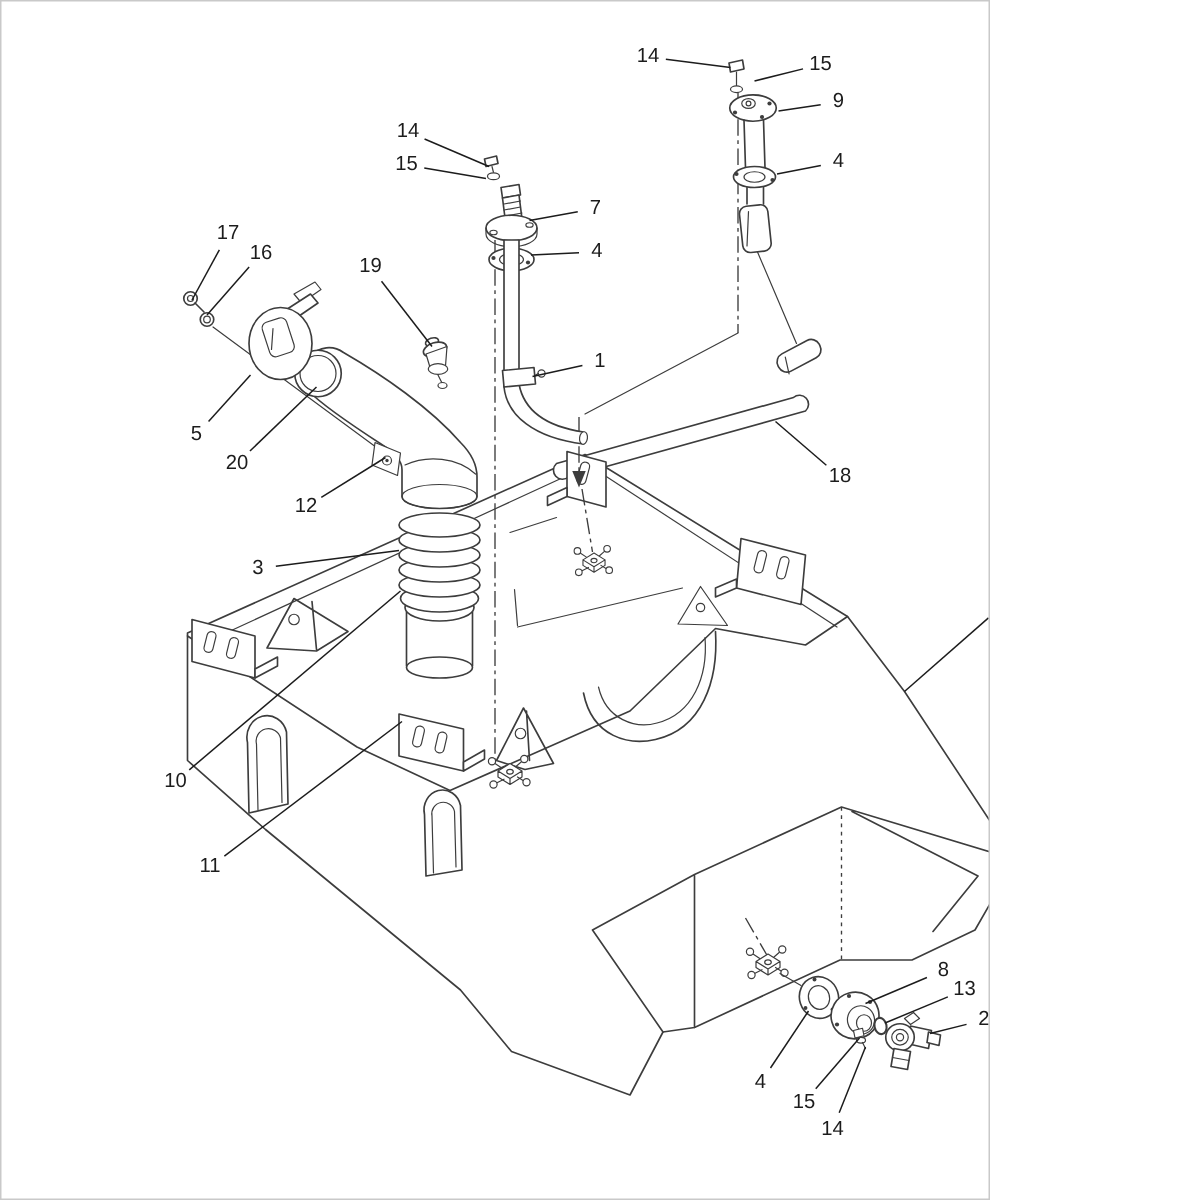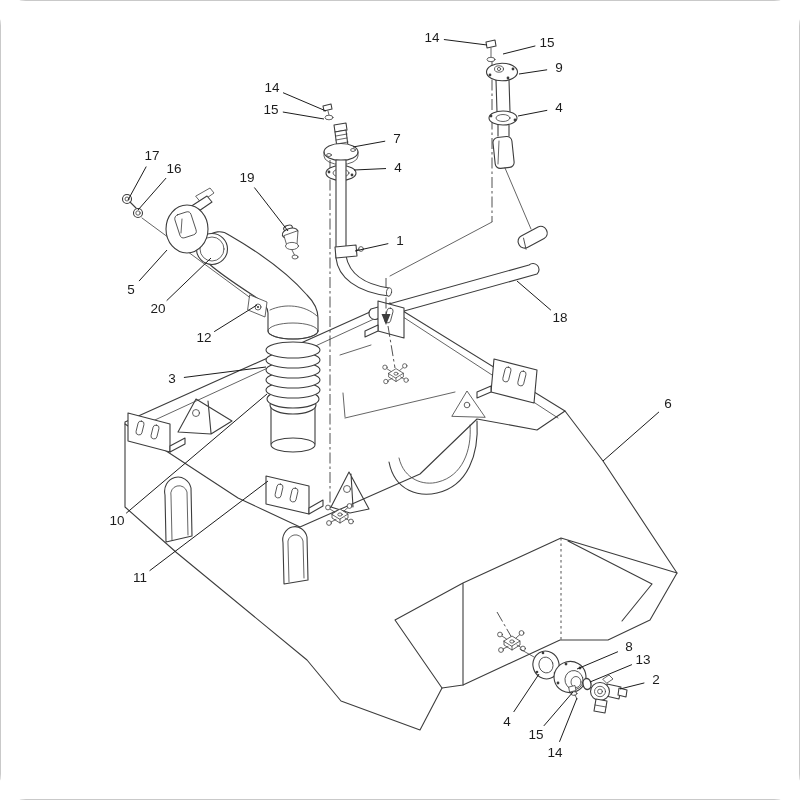--- a/index.html
+++ b/index.html
@@ -1,16 +1,16 @@
 <!DOCTYPE html>
 <html style="--line: #3d3d3d; --label: #1c1c1c; --border: #c9c9c9;"><head>
 <meta charset="utf-8">
 <style>
   html,body{margin:0;padding:0;background:#fff;}
-  #stage{position:relative;width:800px;height:800px;background:#fff;overflow:hidden;border-radius:26px;}
+  #stage{position:relative;width:660px;height:800px;background:#fff;overflow:hidden;}
   svg{display:block;}
   .ln{fill:none;stroke:var(--line,#3d3d3d);stroke-width:1.1;stroke-linejoin:round;stroke-linecap:round;}
   .lnf{fill:#fff;stroke:var(--line,#3d3d3d);stroke-width:1.1;stroke-linejoin:round;stroke-linecap:round;}
   .thin{stroke-width:0.8;}
   .thick{stroke-width:1.4;}
   .dot{fill:var(--line,#3d3d3d);stroke:none;}
   .cl{fill:none;stroke:var(--line,#3d3d3d);stroke-width:0.9;stroke-dasharray:11 3 2.5 3;}
   .dl{fill:none;stroke:var(--line,#3d3d3d);stroke-width:0.9;stroke-dasharray:2.5 3;}
   .leader{stroke:var(--label,#1c1c1c);stroke-width:1;fill:none;}
   .callout{font-family:"Liberation Sans","DejaVu Sans",sans-serif;font-size:13.5px;fill:var(--label,#1c1c1c);}

